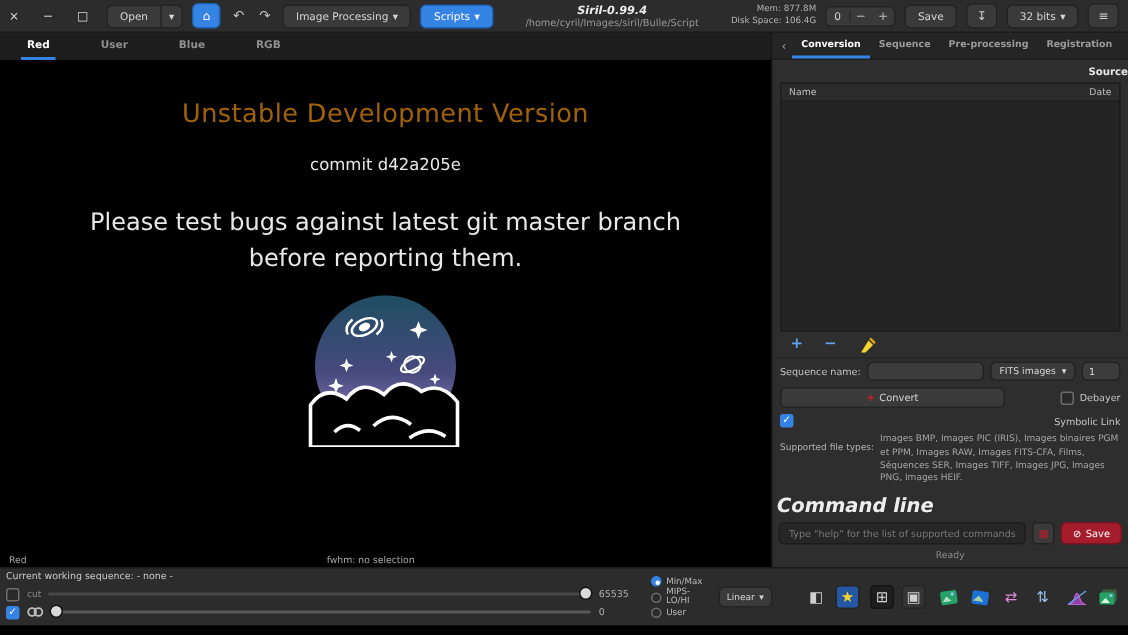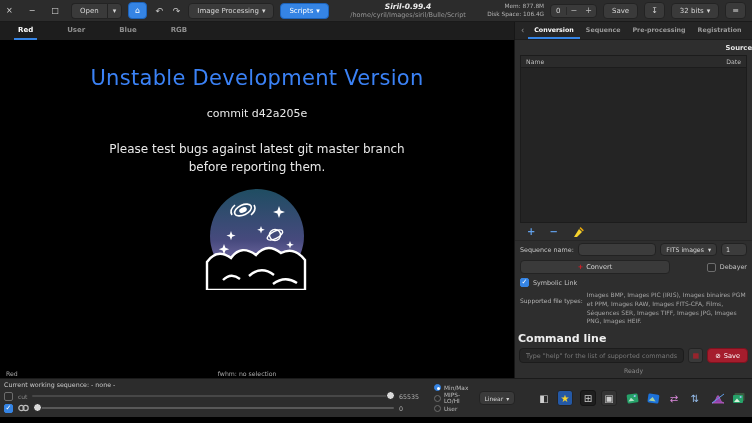--- a/index.html
+++ b/index.html
@@ -32,23 +32,23 @@
   .content { flex:1 1 auto; display:flex; min-height:0; }
   .left { width:514px; display:flex; flex-direction:column; min-height:0; }
   .channel-tabs { height:18px; background:#1d1d1d; display:flex; align-items:stretch;
                   padding-left:14px; gap:26px; flex:0 0 auto; }
   .ctab { display:flex; align-items:center; color:#8f8f8f; font-size:7px; font-weight:bold;
           border-bottom:2px solid transparent; padding:0 4px; }
   .ctab.active { color:#fff; border-bottom-color:#3584e4; }
 
   .canvas { flex:1 1 auto; background:#000; display:flex; flex-direction:column;
             align-items:center; justify-content:flex-start; padding-top:26px; min-height:0; }
-  .splash-title { color:#3b82f6; font-size:21px; letter-spacing:.3px; }
+  .splash-title { color:#a16207; font-size:17px; letter-spacing:.3px; }
   .splash-commit { color:#e8e8e8; font-size:11px; margin-top:17px; }
-  .splash-msg { color:#e8e8e8; font-size:12px; text-align:center; line-height:1.5; margin-top:20px; }
+  .splash-msg { color:#e8e8e8; font-size:16px; text-align:center; line-height:1.5; margin-top:20px; }
   .logo { margin-top:8px; }
 
   .imgstatus { height:9px; background:#000; display:flex; align-items:center;
                font-size:6.2px; color:#a8a8a8; flex:0 0 auto; }
   .imgstatus .ch { margin-left:6px; }
   .imgstatus .fwhm { margin-left:200px; }
 
   
   .right { width:238px; background:#2e2e2e; border-left:1px solid #161616;
            display:flex; flex-direction:column; min-height:0; }
@@ -63,36 +63,36 @@
   .src-list { flex:1 1 auto; margin:0 5px; border:1px solid #1c1c1c; background:#242424;
               display:flex; flex-direction:column; min-height:0; }
   .src-header { height:12px; background:#2b2b2b; border-bottom:1px solid #1c1c1c;
                 display:flex; justify-content:space-between; align-items:center;
                 font-size:6.2px; color:#bdbdbd; padding:0 5px; }
   .src-body { flex:1; }
   .list-actions { height:17px; display:flex; align-items:center; gap:14px;
                   padding:0 12px; flex:0 0 auto; }
   .act { color:#62a0ea; font-size:10px; font-weight:bold; line-height:10px; }
   .dest-sep { border-top:1px solid #262626; }
-  .row { display:flex; align-items:center; gap:4px; padding:2px 5px; flex:0 0 auto; }
+  .row { display:flex; align-items:center; gap:4px; padding:2px 5px; flex:0 0 auto;justify-content:space-between; }
   .lbl { color:#c4c4c4; font-size:6.4px; white-space:nowrap; }
   .entry { background:#3c3c3c; border:1px solid #222; border-radius:4px; height:13px;
            flex:1 1 auto; color:#ddd; font-size:6.4px; padding:0 4px; display:flex; align-items:center; }
   .select { background:#3a3a3a; border:1px solid #222; border-radius:4px; height:13px;
             color:#d6d6d6; font-size:6.2px; display:flex; align-items:center; gap:4px; padding:0 5px; }
   .num-entry { background:#3c3c3c; border:1px solid #222; border-radius:4px; height:13px; width:26px;
                color:#ddd; font-size:6.4px; display:flex; align-items:center; padding:0 4px; }
   .convert-btn { flex:0 0 150px; justify-content:center; height:14px; font-size:6.6px; }
   .cb { width:9px; height:9px; border:1px solid #6d6d6d; border-radius:2px; background:#2a2a2a;
         display:flex; align-items:center; justify-content:center; flex:0 0 auto; }
   .cb.checked { background:#3584e4; border-color:#3584e4; color:#fff; font-size:7px; line-height:7px; }
   .supported { display:flex; gap:4px; padding:2px 5px 3px; flex:0 0 auto; }
   .supported .lbl { font-size:6px; color:#b2b2b2; margin-top:6px; }
   .supported .txt { color:#a6a6a6; font-size:6px; line-height:1.45; flex:1; }
-  .cmd-title { color:#eee; font-size:11px; font-weight:bold; padding:3px 3px 2px; flex:0 0 auto; }
+  .cmd-title { color:#eee; font-size:13px; font-weight:bold; padding:3px 3px 2px; flex:0 0 auto;font-style:italic; }
   .cmd-row { display:flex; align-items:center; gap:4px; padding:1px 4px; flex:0 0 auto; }
   .cmd-input { flex:1; height:15px; background:#262626; border:1px solid #1c1c1c; border-radius:4px;
                color:#ddd; font-size:6.4px; padding:0 6px; outline:none;
                font-family:"DejaVu Sans", sans-serif; }
   .cmd-input::placeholder { color:#787878; }
   .mini-btn { width:15px; height:15px; background:#3a3a3a; border:1px solid #232323; border-radius:3px;
               display:flex; align-items:center; justify-content:center; color:#c01c28; font-size:7px; }
   .stop-btn { height:15px; background:#a51d2d; border:1px solid #7c121f; border-radius:4px;
               color:#fff; font-size:6.6px; display:flex; align-items:center; gap:3px; padding:0 7px; }
   .ready { text-align:center; color:#8a8a8a; font-size:6.2px; padding:3px 0 4px; flex:0 0 auto; }

